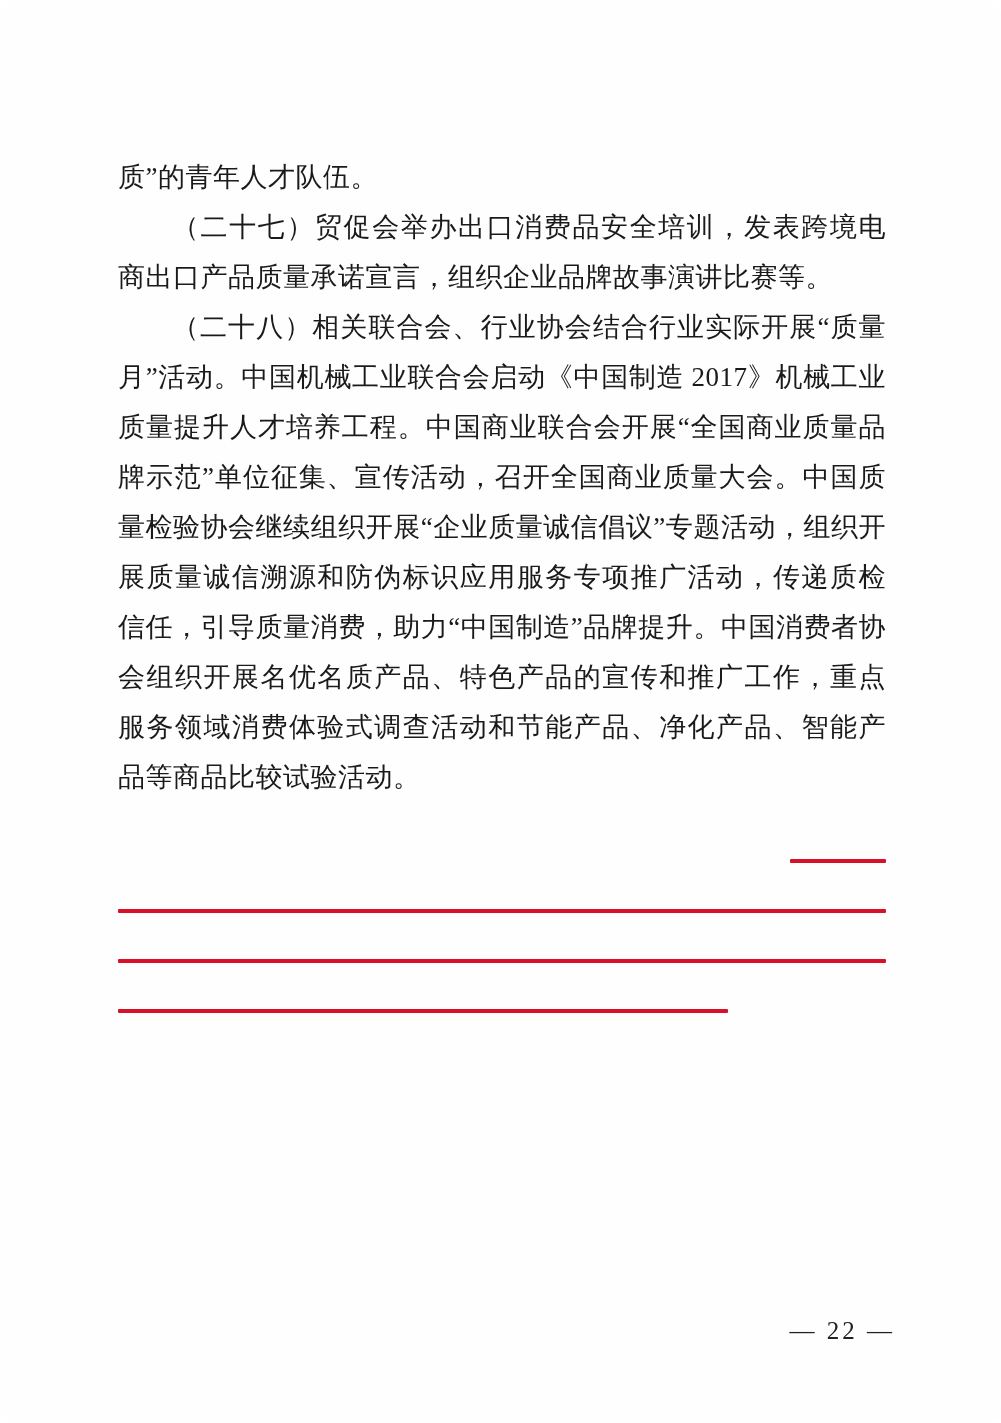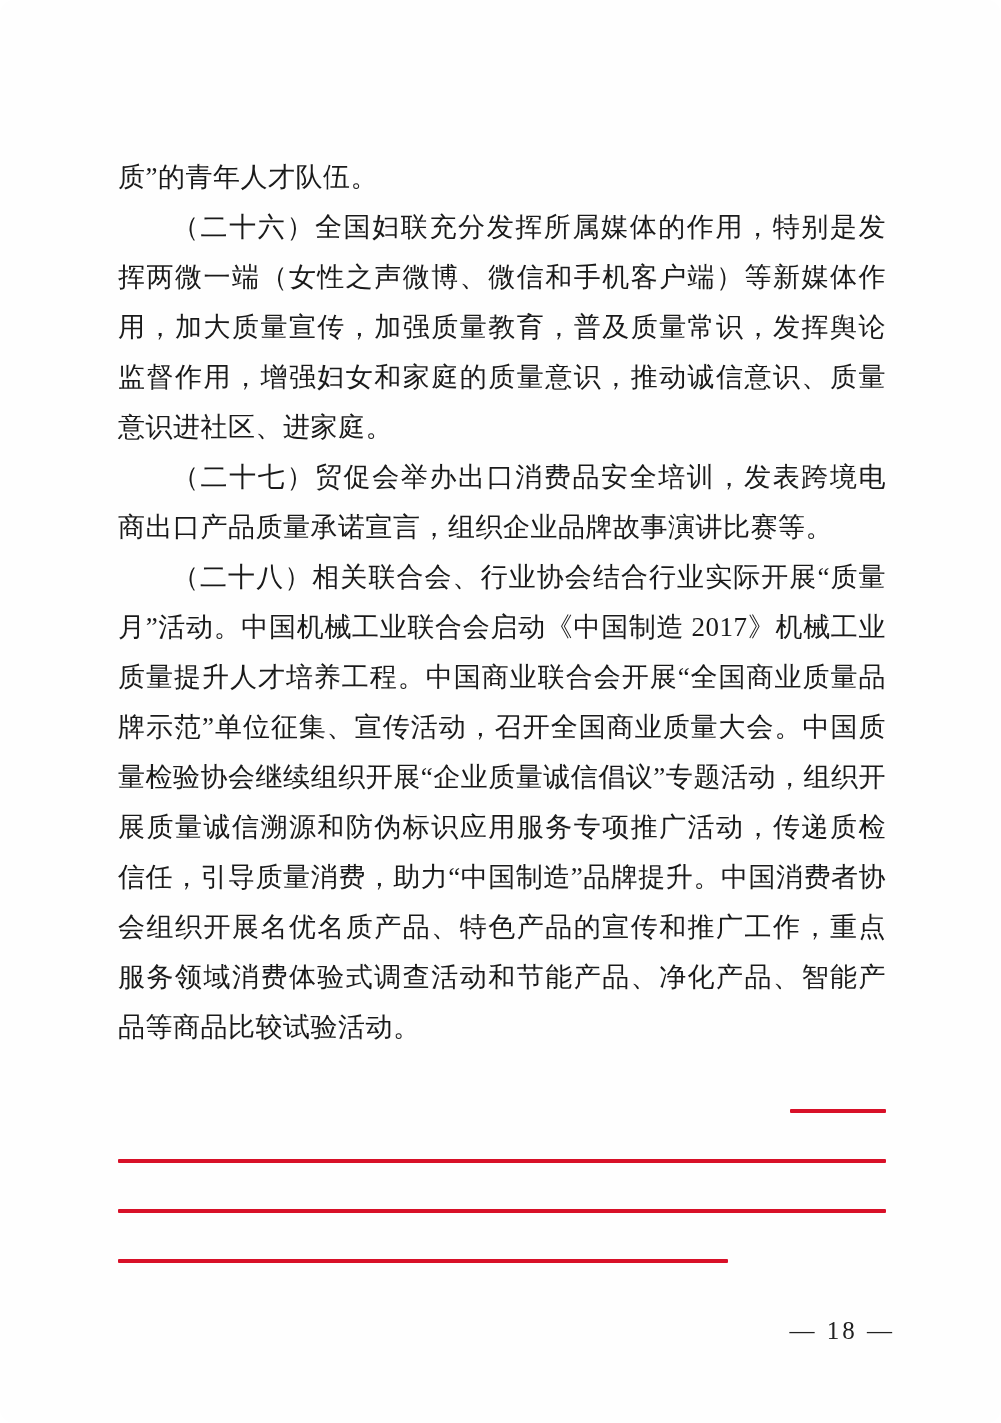--- a/index.html
+++ b/index.html
@@ -72,31 +72,30 @@
 </style>
 </head>
 <body>
 
 <div class="page">
 
   <div class="content">
 
     <p class="para">质”的青年人才队伍。</p>
 
-    <p class="para indent">（二十六）全国妇联充分发挥所属媒体的作用，特别是发挥两微一端（女性之声微博、微信和手机客户端）等新媒体作用，加大质量宣传，加强质量教育，普及质量常识，发挥舆论监督作用，增强妇女和家庭的质量意识，推动诚信意识、质量意识进社区、进家庭。</p>
 
     <p class="para indent">（二十七）贸促会举办出口消费品安全培训，发表跨境电商出口产品质量承诺宣言，组织企业品牌故事演讲比赛等。</p>
 
     <div style="position:relative;">
       <p class="para indent">（二十八）相关联合会、行业协会结合行业实际开展“质量月”活动。中国机械工业联合会启动《中国制造 2017》机械工业质量提升人才培养工程。中国商业联合会开展“全国商业质量品牌示范”单位征集、宣传活动，召开全国商业质量大会。中国质量检验协会继续组织开展“企业质量诚信倡议”专题活动，组织开展质量诚信溯源和防伪标识应用服务专项推广活动，传递质检信任，引导质量消费，助力“中国制造”品牌提升。中国消费者协会组织开展名优名质产品、特色产品的宣传和推广工作，重点服务领域消费体验式调查活动和节能产品、净化产品、智能产品等商品比较试验活动。</p>
       <div class="marks">
         <div class="mark-line" style="left:672px; top:557px; width:96px;"></div>
         <div class="mark-line" style="left:0px; top:607px; width:768px;"></div>
         <div class="mark-line" style="left:0px; top:657px; width:768px;"></div>
         <div class="mark-line" style="left:0px; top:707px; width:610px;"></div>
       </div>
     </div>
 
   </div>
 
-  <div class="footer">— 18 —</div>
+  <div class="footer">— 22 —</div>
 
 </div>
 
 </body></html>

